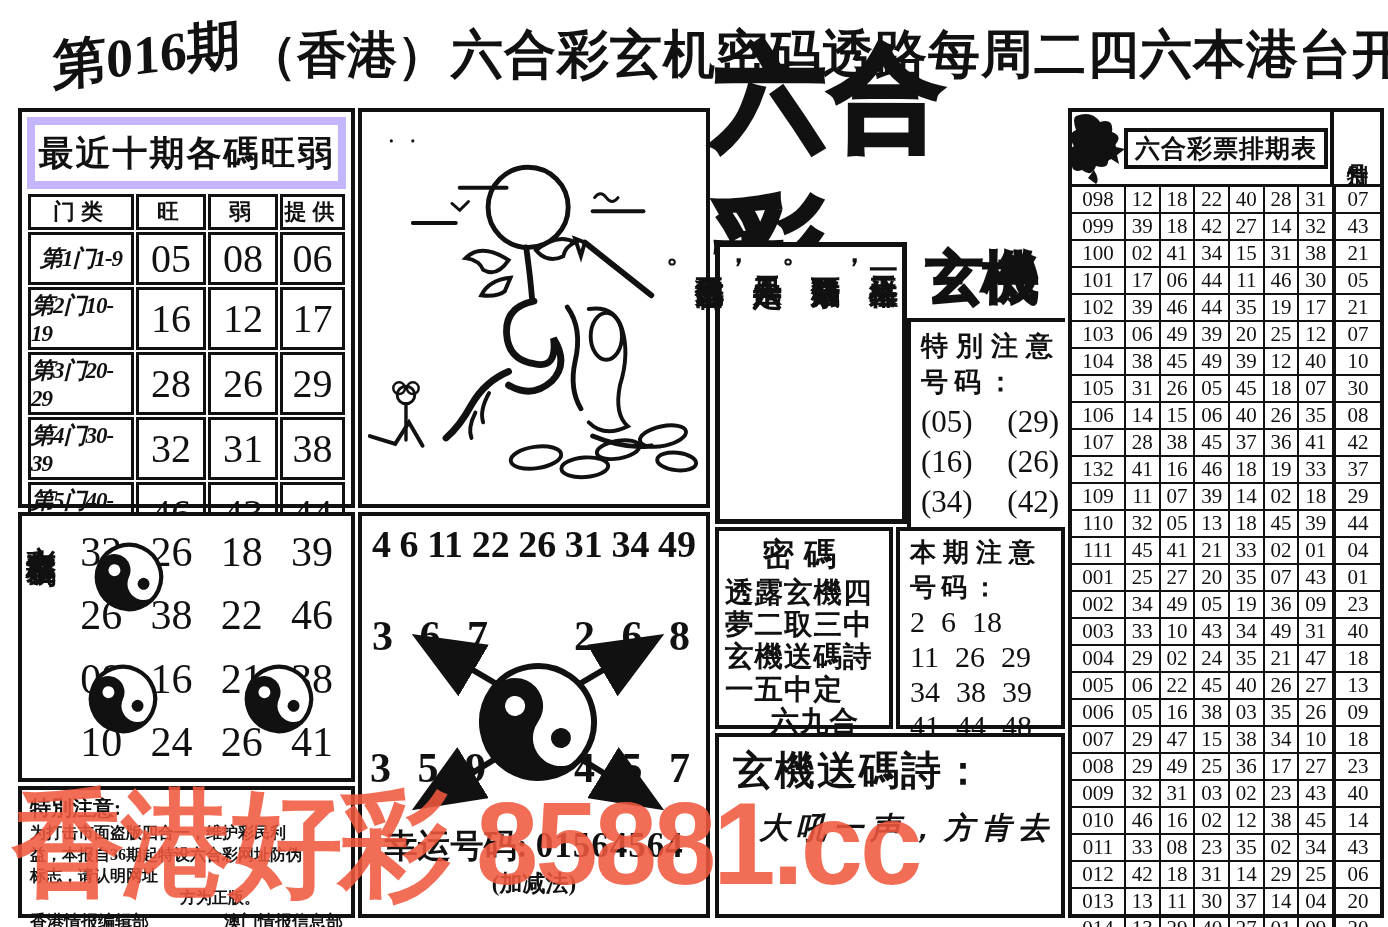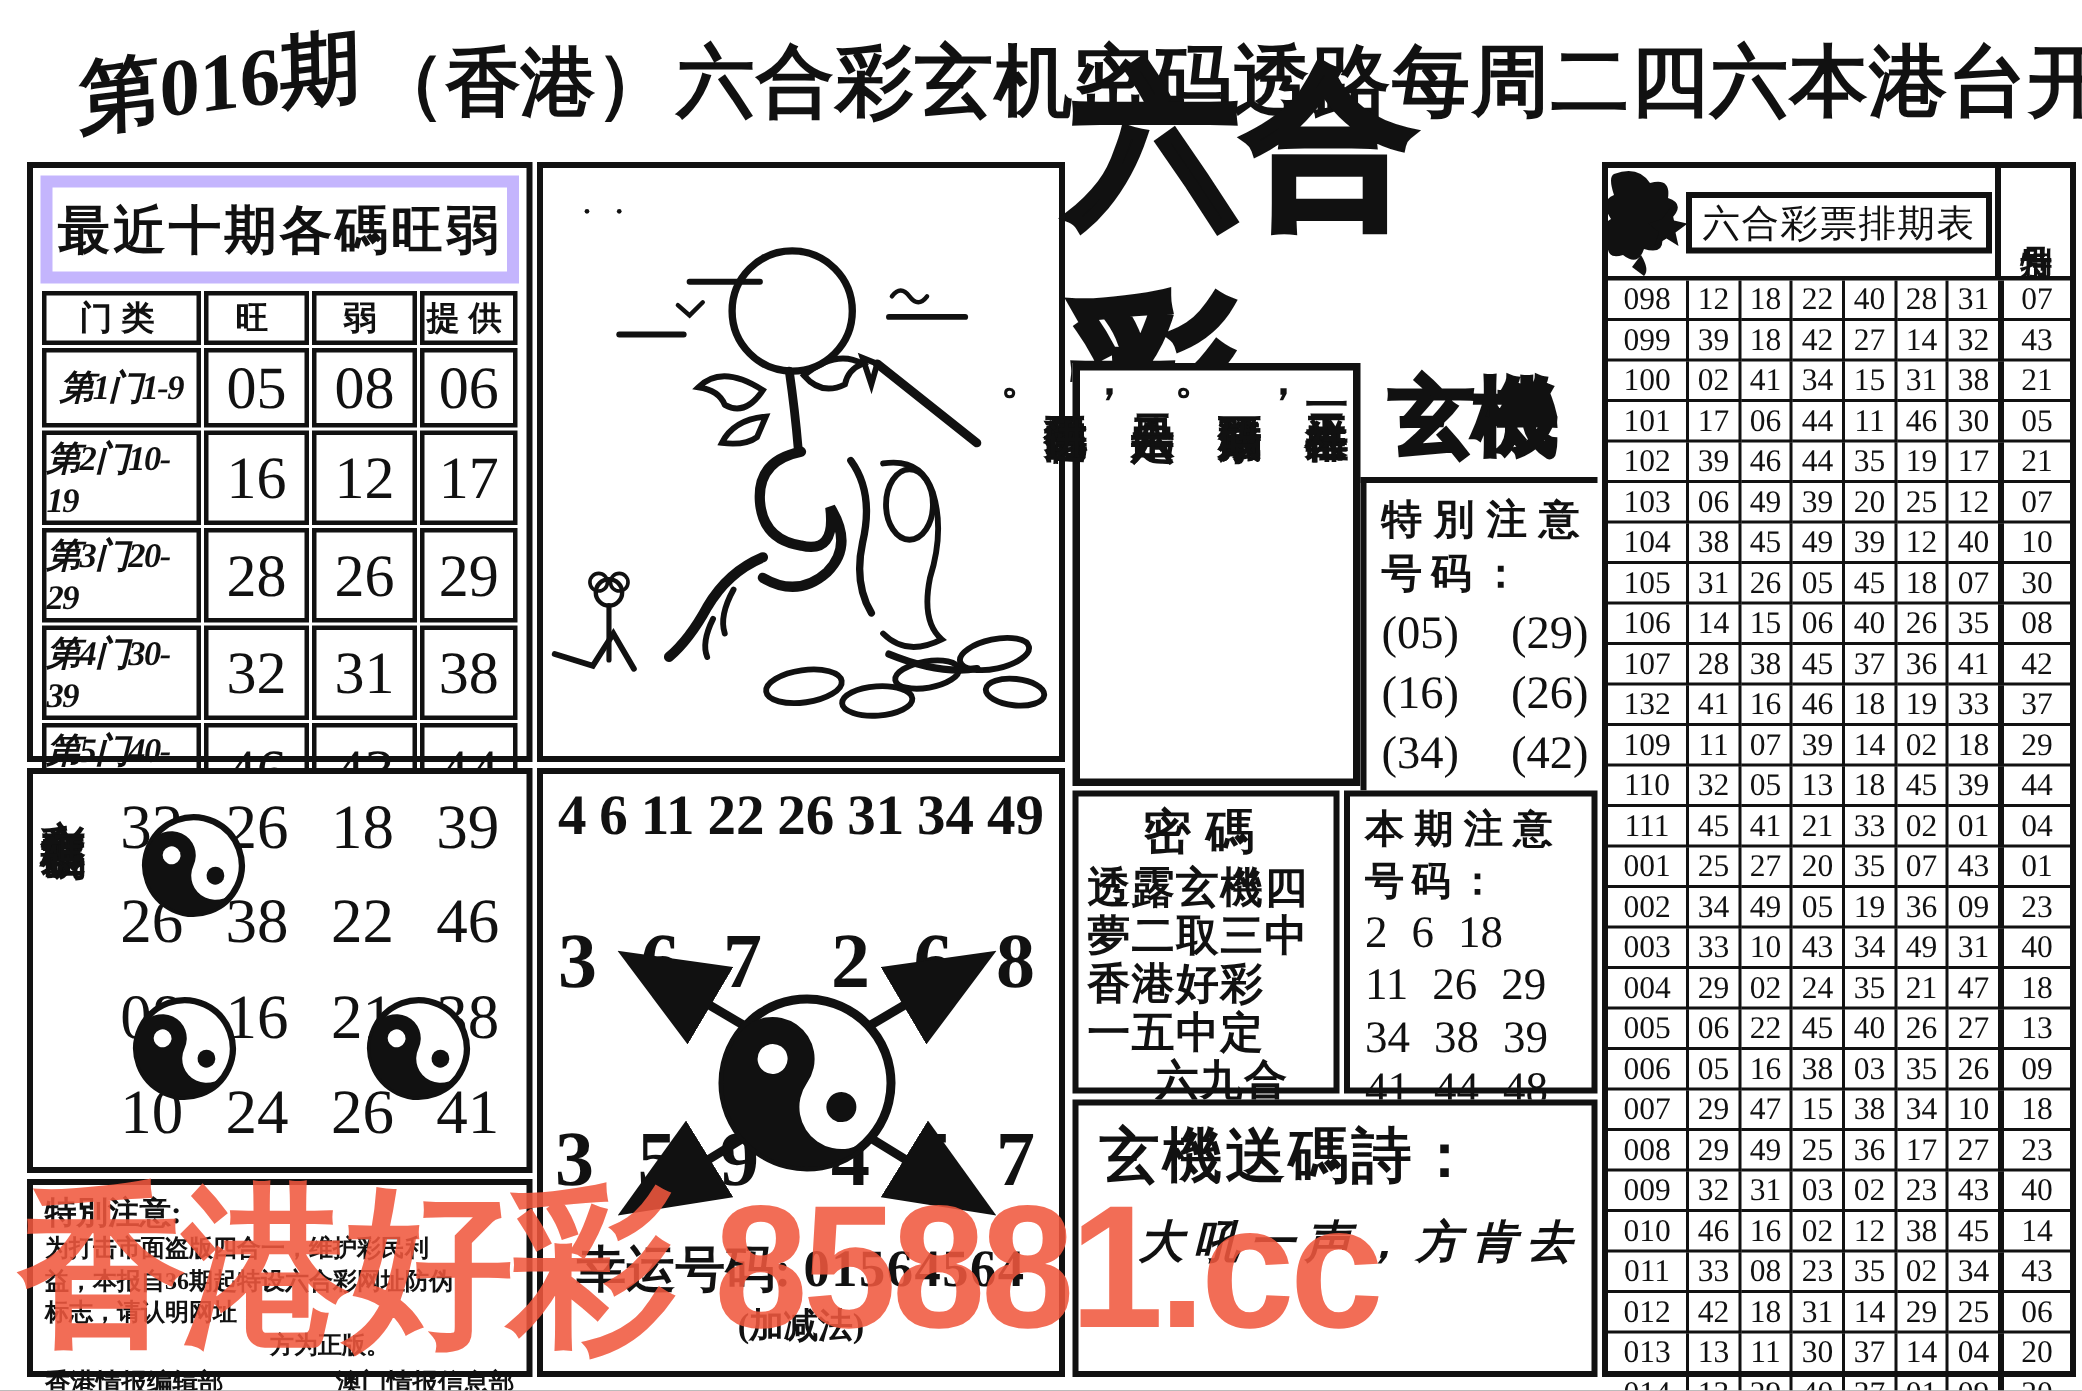--- a/index.html
+++ b/index.html
@@ -47,21 +47,21 @@
   .notice-footer{display:flex;justify-content:space-between;font-size:17px;font-weight:900;margin-top:2px;}
 
   
   .drawing{left:358px;top:108px;width:352px;height:400px;}
   .drawing svg{width:100%;height:100%;}
 
   
   .midnums{left:358px;top:512px;width:352px;height:406px;}
   .mid-top{display:flex;justify-content:space-between;padding:6px 10px 0 10px;
            font-size:38px;font-weight:700;}
-  .corner{position:absolute;font-size:52px;font-weight:700;letter-spacing:8px;white-space:nowrap;}
+  .corner{position:absolute;font-size:42px;font-weight:700;letter-spacing:8px;white-space:nowrap;}
   .c-tl{left:10px;top:96px;}
   .c-tr{right:8px;top:96px;}
   .c-bl{left:8px;top:228px;}
   .c-br{right:8px;top:228px;}
   .arrowart{position:absolute;left:30px;top:108px;width:292px;height:196px;}
   .luckycode{position:absolute;left:0;right:0;top:308px;text-align:center;font-size:33px;font-weight:700;}
   .luckycode .val{font-size:35px;letter-spacing:1px;}
   .lc-note{position:absolute;left:0;right:0;top:352px;text-align:center;font-size:23px;font-weight:700;}
 
   
@@ -91,21 +91,21 @@
   .shipoem{left:715px;top:733px;width:350px;height:185px;padding:6px 4px 0 14px;}
   .sp-title{font-size:40px;font-weight:900;letter-spacing:2px;}
   .sp-line{margin:10px 0 0 26px;font-size:30px;font-weight:700;font-style:italic;letter-spacing:7px;}
 
   
   .sched{left:1068px;top:108px;width:316px;height:810px;padding:0;display:flex;flex-direction:column;}
   .sched-head{display:flex;height:78px;border-bottom:3px solid #111;}
   .sh-left{flex:1;display:flex;align-items:center;position:relative;}
   .sh-blob{width:52px;height:72px;flex:0 0 auto;}
   .sh-titlebox{flex:1;border:4px solid #111;margin:4px 2px 4px 0;display:flex;align-items:center;
-               justify-content:center;font-size:25px;font-weight:400;letter-spacing:1px;white-space:nowrap;}
+               justify-content:center;font-size:25px;font-weight:700;letter-spacing:1px;white-space:nowrap;}
   .sh-special{width:46px;border-left:4px solid #111;display:flex;align-items:center;justify-content:center;
               writing-mode:vertical-rl;text-orientation:upright;font-size:21px;font-weight:900;line-height:1;}
   .sched-body{flex:1;display:grid;grid-template-columns:54px repeat(6,1fr) 46px;grid-auto-rows:1fr;}
   .sc{border-right:2px solid #111;border-bottom:2px solid #111;display:flex;align-items:center;
       justify-content:center;font-size:21px;}
   .sc.period{font-size:21px;}
   .sc.sp{border-left:2px solid #111;border-right:none;}
 
   
   .watermark{left:12px;top:770px;font-family:"Liberation Sans",sans-serif;font-size:112px;
@@ -335,21 +335,21 @@
           <span>(42)</span>
         </div>
       </div>
   </div>
 
   <div class="box mima">
     <div class="mm-title">密碼</div>
     <div id="mm-lines">
         <p class="mm-line">透露玄機四</p>
         <p class="mm-line">夢二取三中</p>
-        <p class="mm-line">香港好彩</p>
+        <p class="mm-line">玄機送碼詩</p>
         <p class="mm-line">一五中定</p>
         <p class="mm-line">六九合</p>
       </div>
   </div>
 
   <div class="box benqi">
     <div class="bq-t1">本期注意</div>
     <div class="bq-t2">号码：</div>
     <div id="bq-rows">
         <div class="bq-row">

